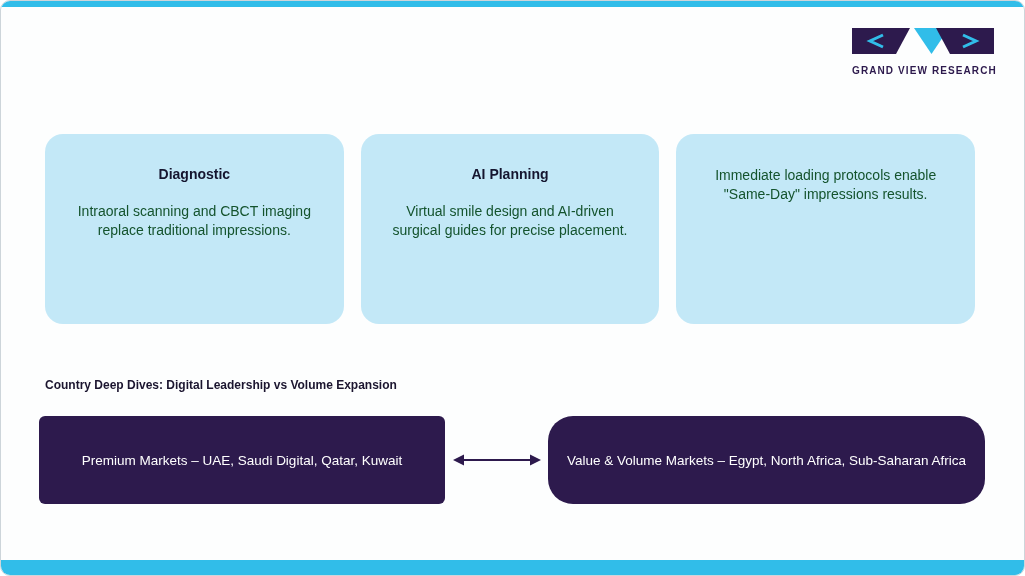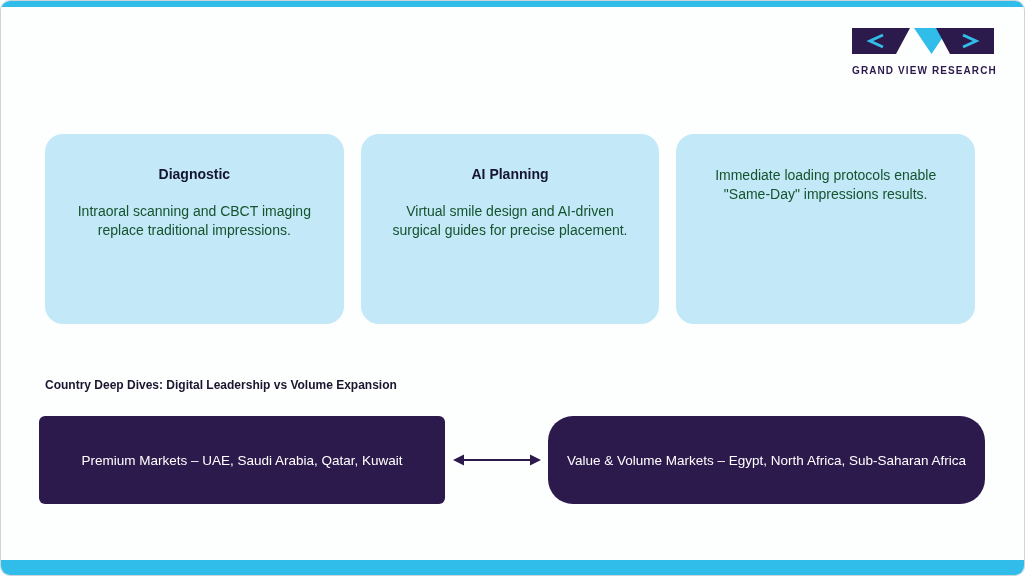--- a/index.html
+++ b/index.html
@@ -114,21 +114,21 @@
     </div>
     <div class="card">
       <div class="card-desc">Immediate loading protocols enable "Same-Day" impressions results.</div>
     </div>
   </div>
 
   <div class="section-heading">Country Deep Dives: Digital Leadership vs Volume Expansion</div>
 
   <div class="compare-row">
     <div class="market-box left">
-      <span>Premium Markets – UAE, Saudi Arabia, Qatar, Kuwait</span>
+      <span>Premium Markets – UAE, Saudi Digital, Qatar, Kuwait</span>
     </div>
     <div class="arrow-wrap">
       <svg width="90" height="20" viewBox="0 0 90 20">
         <line x1="10" y1="10" x2="80" y2="10" stroke="#2d1a4d" stroke-width="2"></line>
         <polygon points="1,10 12,4.5 12,15.5" fill="#2d1a4d"></polygon>
         <polygon points="89,10 78,4.5 78,15.5" fill="#2d1a4d"></polygon>
       </svg>
     </div>
     <div class="market-box right">
       <span>Value &amp; Volume Markets – Egypt, North Africa, Sub-Saharan Africa</span>

